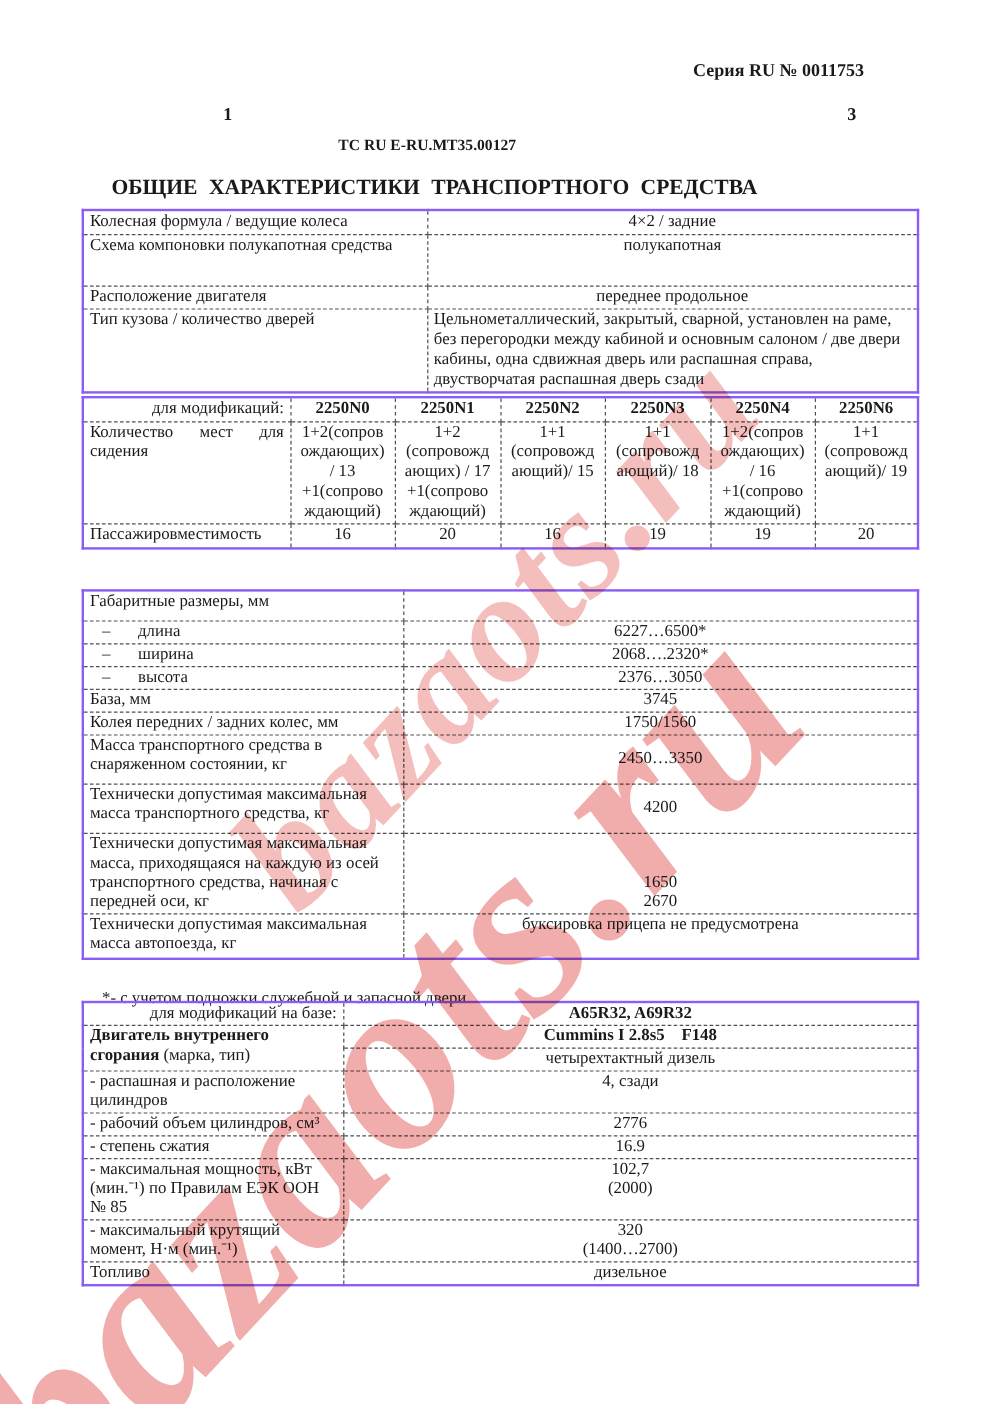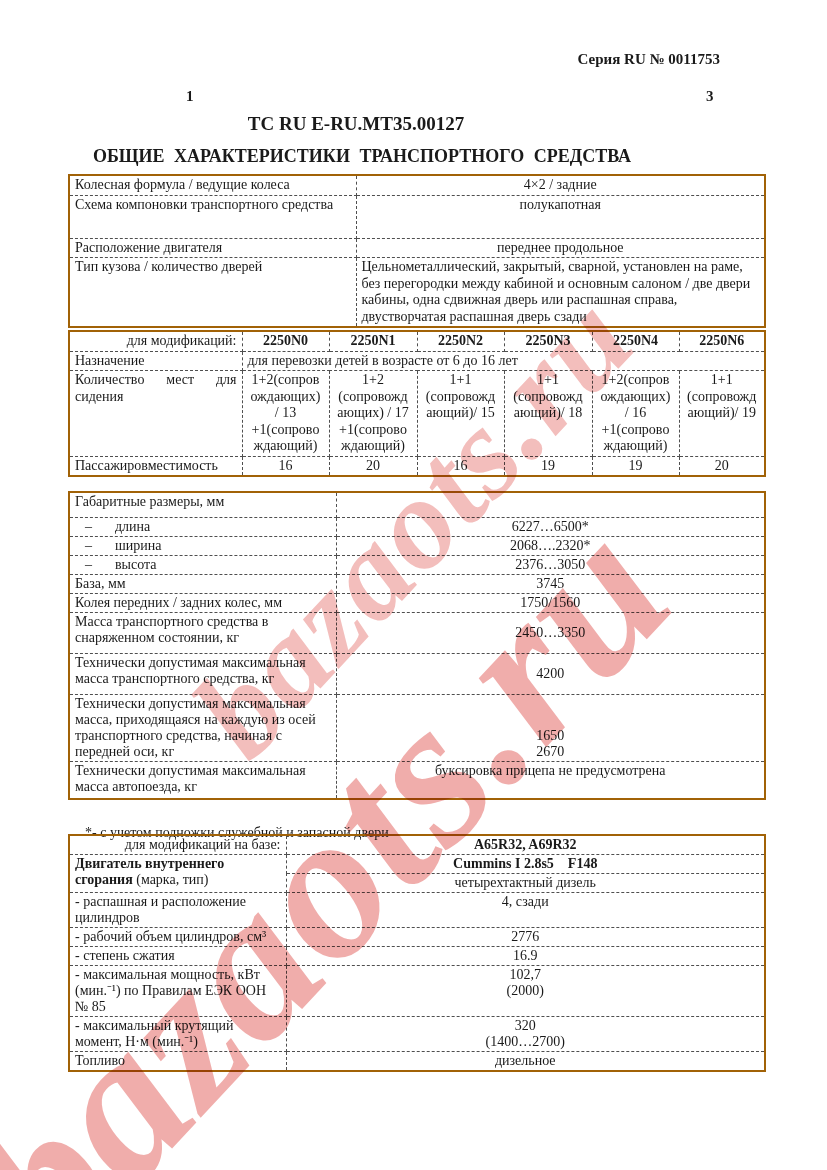--- a/index.html
+++ b/index.html
@@ -9,30 +9,30 @@
     background:#ffffff;
     font-family:"Liberation Serif", serif;
     color:#1a1a1a;
     overflow:hidden;
   }
   .abs{position:absolute;}
   .b{font-weight:bold;}
   .series{top:51px;left:0;width:720px;text-align:right;font-size:15px;font-weight:bold;}
   .pg1{top:88px;left:186px;font-size:15px;font-weight:bold;}
   .pg3{top:88px;left:706px;font-size:15px;font-weight:bold;}
-  .cert{top:113px;left:0;width:712px;text-align:center;font-size:19px;font-weight:bold;}
+  .cert{top:113px;left:0;width:712px;text-align:center;font-size:13px;font-weight:bold;}
   .doc-title{top:146px;left:0;width:724px;text-align:center;font-size:18px;font-weight:bold;word-spacing:5px;}
 
   table{
     border-collapse:collapse;
     table-layout:fixed;
     width:698px;
     font-size:14px;
     line-height:16.5px;
-    border:2px solid #a16207;
+    border:2px solid #8b5cf6;
   }
   td{
     border:1px dashed #4f4f4f;
     padding:1px 5px;
     vertical-align:top;
     overflow:hidden;
   }
   .center{text-align:center;}
   .right{text-align:right;}
   .leftal{text-align:left;}
@@ -92,21 +92,21 @@
     <colgroup>
         <col style="width:287px">
         <col>
       </colgroup>
     <tbody>
         <tr>
       <td>Колесная формула / ведущие колеса</td>
       <td class="center">4×2 / задние</td>
     </tr>
     <tr>
-      <td style="height:40px">Схема компоновки транспортного средства</td>
+      <td style="height:40px">Схема компоновки полукапотная средства</td>
       <td class="center">полукапотная</td>
     </tr>
     <tr>
       <td>Расположение двигателя</td>
       <td class="center">переднее продольное</td>
     </tr>
     <tr>
       <td>Тип кузова / количество дверей</td>
       <td class="leftal">Цельнометаллический,  закрытый, сварной, установлен на раме, без перегородки между кабиной и основным салоном / две двери кабины,  одна сдвижная дверь или распашная справа, двустворчатая распашная дверь сзади</td>
     </tr>
@@ -127,24 +127,20 @@
         <tr>
       <td class="right">для модификаций:</td>
       <td class="center b">2250N0</td>
       <td class="center b">2250N1</td>
       <td class="center b">2250N2</td>
       <td class="center b">2250N3</td>
       <td class="center b">2250N4</td>
       <td class="center b">2250N6</td>
     </tr>
     <tr>
-      <td>Назначение</td>
-      <td colspan="6" class="leftal">для перевозки детей в возрасте от 6 до 16 лет</td>
-    </tr>
-    <tr>
       <td class="justify">Количество мест для сидения</td>
       <td class="center pre">1+2(сопров
 ождающих)
 / 13
 +1(сопрово
 ждающий)</td>
       <td class="center pre">1+2
 (сопровожд
 ающих) / 17
 +1(сопрово

